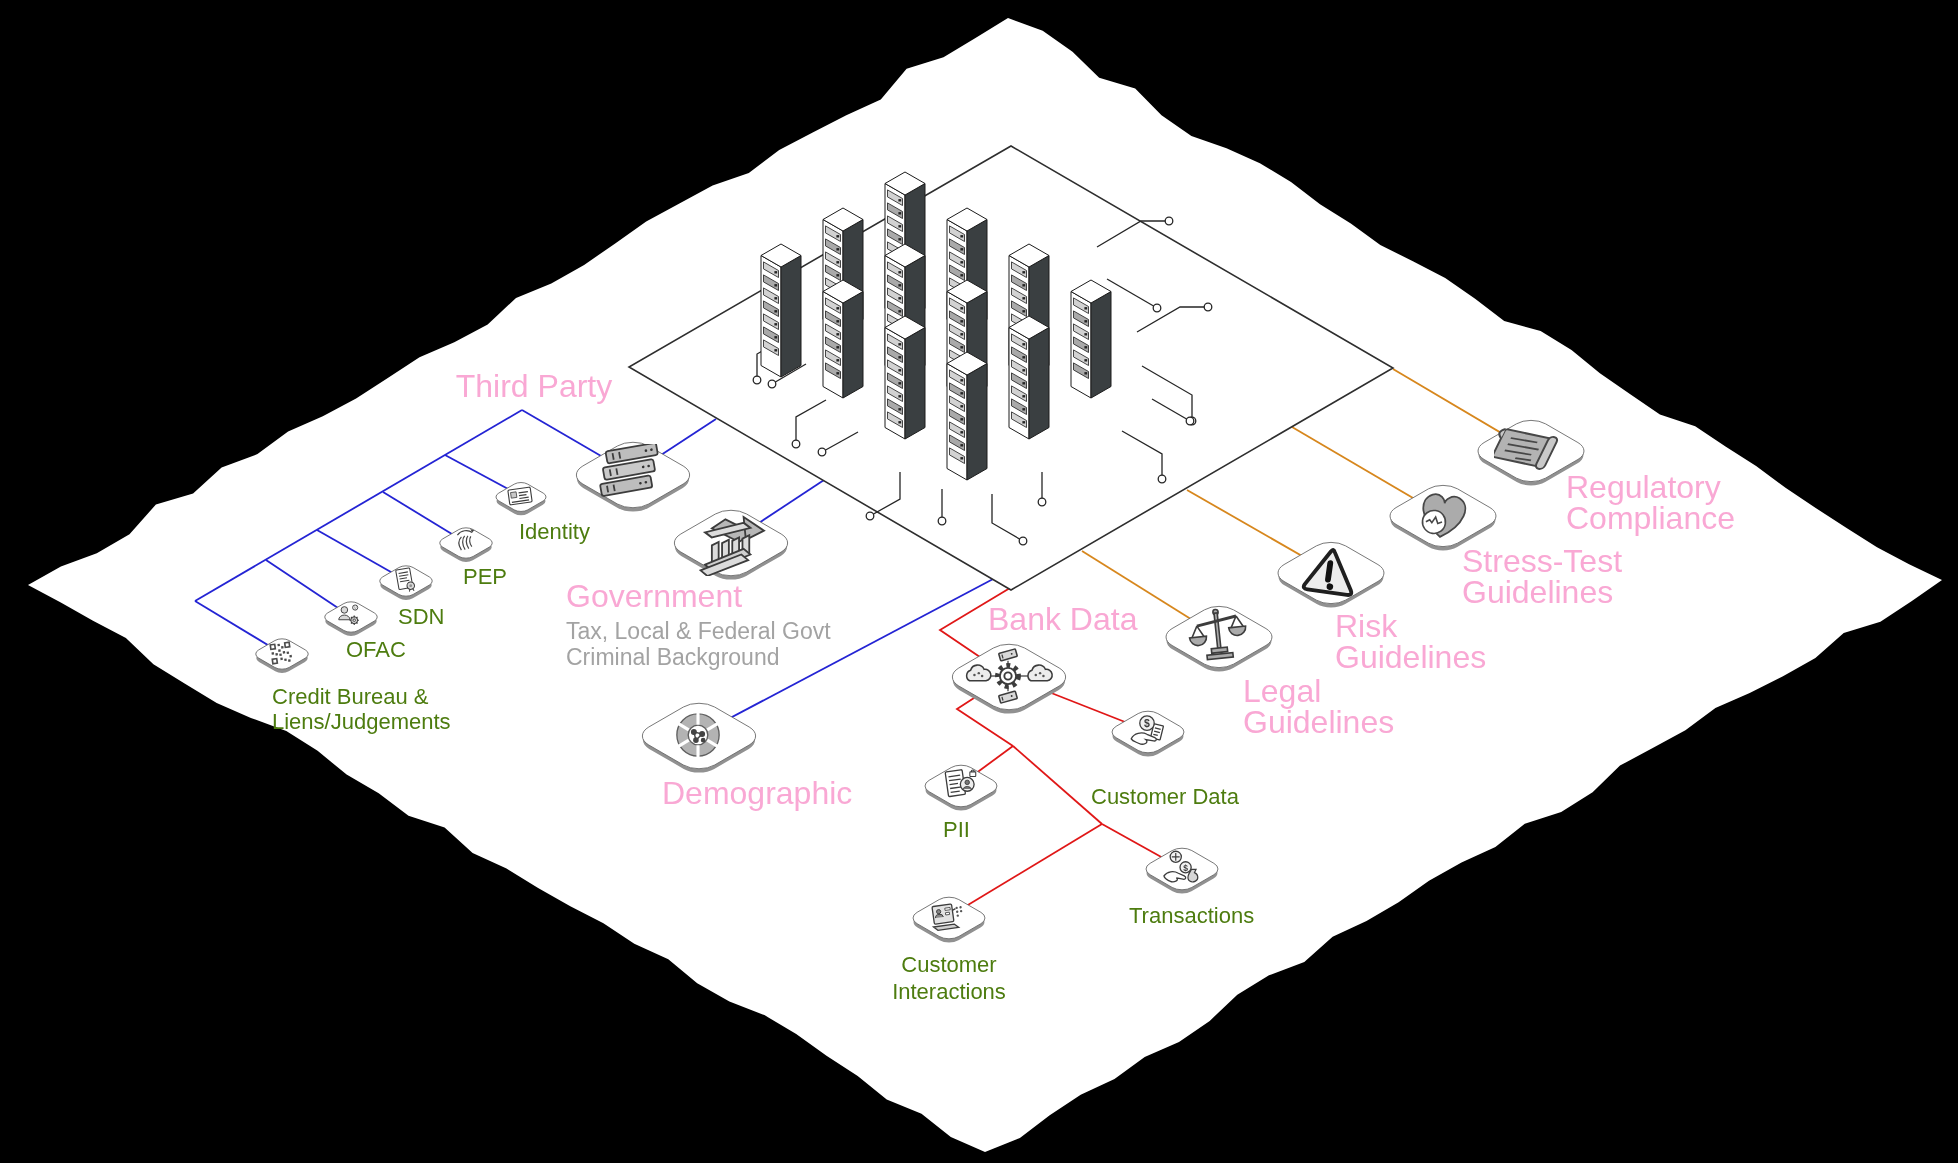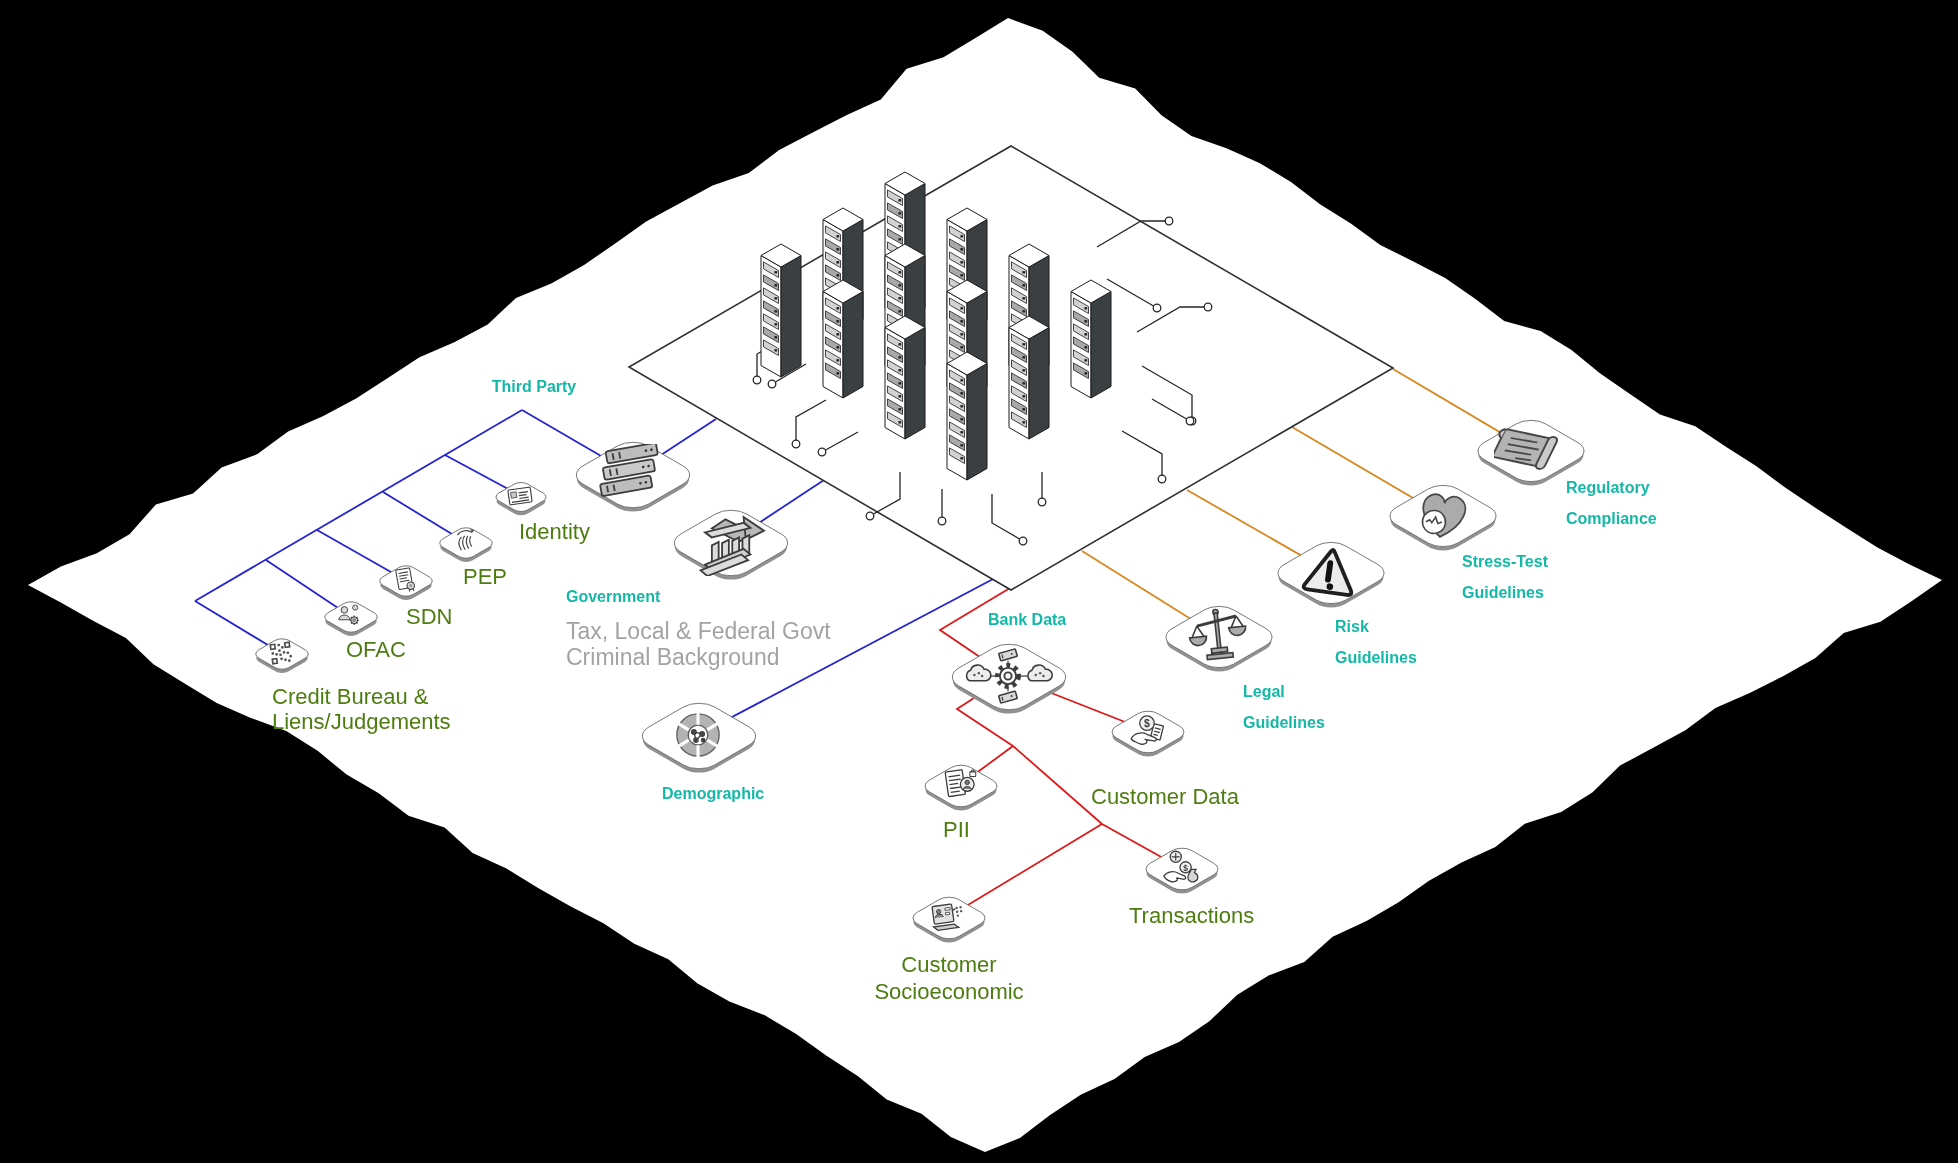--- a/index.html
+++ b/index.html
@@ -7,21 +7,21 @@
          font-family:"Liberation Sans",sans-serif;color:#1c1c1c;}
   #scene{position:absolute;left:0;top:0;}
   .node{position:absolute;}
   .tile{position:absolute;left:0;top:0;width:100%;height:100%;background:#fff;
         border:1.6px solid #6b6b6b;border-radius:24%;
         transform:scaleY(.578) rotate(45deg);
         box-shadow:5px 5px 0 -1px #919191;}
   .iconwrap{position:absolute;inset:0;display:flex;align-items:center;justify-content:center;}
   .icon{display:block;}
   .lbl{position:absolute;font-size:22px;line-height:25px;color:#4d7c0f;white-space:pre-line;}
-  .hdr{position:absolute;font-size:16px;line-height:31px;font-weight:700;color:#14b8a6;white-space:pre-line;}
+  .hdr{position:absolute;font-size:32px;line-height:31px;font-weight:400;color:#f9a8d4;white-space:pre-line;}
   .sub{position:absolute;font-size:23px;line-height:26px;color:#a3a3a3;white-space:pre-line;}
   .center{text-align:center;}
 </style>
 </head>
 <body>
 
 <div id="stage">
 
   <svg id="scene" width="1958" height="1163" viewBox="0 0 1958 1163">
     <path id="sheet" d="M1008.0,18.0 L1042.7,30.7 L1072.5,51.7 L1099.2,77.8 L1135.2,88.5 L1161.5,115.2 L1191.4,136.0 L1226.5,148.2 L1259.9,163.2 L1291.0,182.0 L1320.0,204.3 L1350.8,223.5 L1380.3,244.9 L1412.9,261.3 L1445.2,278.0 L1475.1,298.8 L1504.2,320.9 L1540.6,331.0 L1571.5,350.0 L1599.9,373.3 L1629.9,393.9 L1659.9,414.5 L1695.2,426.3 L1725.5,446.5 L1756.1,466.1 L1785.5,487.7 L1815.7,508.0 L1846.2,527.7 L1877.0,547.2 L1909.1,564.2 L1942.0,580.0 L1911.5,601.3 L1880.4,621.8 L1843.7,632.9 L1815.4,657.9 L1783.0,676.2 L1749.7,692.9 L1715.4,708.0 L1685.4,730.2 L1652.7,747.9 L1620.0,765.6 L1592.6,792.3 L1561.2,812.1 L1524.8,823.7 L1495.4,846.9 L1461.5,862.6 L1429.0,880.7 L1398.6,902.3 L1366.5,921.0 L1332.6,936.7 L1304.3,961.9 L1269.0,975.3 L1237.3,994.7 L1209.7,1020.9 L1179.0,1041.9 L1144.7,1057.0 L1114.5,1078.9 L1080.7,1094.8 L1049.7,1115.3 L1019.9,1138.0 L985.0,1152.0 L950.8,1136.9 L921.5,1113.7 L886.7,1099.6 L857.7,1075.9 L826.5,1055.7 L796.2,1034.1 L764.4,1015.1 L729.4,1001.5 L697.2,983.2 L668.3,959.2 L634.3,943.7 L603.4,923.2 L570.3,906.2 L538.1,887.9 L506.5,868.6 L472.6,852.9 L444.6,827.5 L408.5,815.7 L378.7,793.3 L346.6,774.6 L317.6,750.8 L286.3,731.0 L250.9,717.9 L216.7,702.9 L185.0,683.8 L153.4,664.3 L125.9,637.9 L93.0,620.8 L60.8,602.4 L28.0,585.0 L60.9,566.4 L96.8,553.2 L129.5,534.3 L155.9,504.5 L193.1,493.6 L221.6,467.5 L257.5,454.1 L288.1,431.6 L322.8,416.3 L356.1,398.5 L387.8,378.0 L419.5,357.3 L454.3,342.2 L487.7,324.5 L516.0,298.0 L551.3,283.6 L584.1,265.0 L615.2,243.4 L646.2,221.6 L679.4,203.6 L712.6,185.6 L748.8,173.0 L779.2,150.1 L812.7,132.6 L846.3,115.3 L880.8,99.6 L906.6,68.8 L943.5,57.3 L975.9,37.8 Z" fill="#ffffff"></path>
@@ -678,37 +678,37 @@
           </g>
         </g>
       </svg>
     </div>
   </div>
 
   <div class="hdr center" style="left:434px;top:371px;width:200px;">Third Party</div>
 
   <div class="lbl" style="left:519px;top:519px;">Identity</div>
   <div class="lbl" style="left:463px;top:564px;">PEP</div>
-  <div class="lbl" style="left:398px;top:604px;margin-left:8px;">SDN</div>
+  <div class="lbl" style="left:398px;top:604px;">SDN</div>
   <div class="lbl" style="left:346px;top:637px;">OFAC</div>
   <div class="lbl" style="left:272px;top:684px;">Credit Bureau &amp;
 Liens/Judgements</div>
 
   <div class="hdr" style="left:566px;top:581px;">Government</div>
   <div class="sub" style="left:566px;top:618px;">Tax, Local &amp; Federal Govt
 Criminal Background</div>
 
   <div class="hdr" style="left:662px;top:778px;">Demographic</div>
 
   <div class="hdr" style="left:988px;top:604px;">Bank Data</div>
   <div class="lbl" style="left:1091px;top:784px;">Customer Data</div>
   <div class="lbl" style="left:943px;top:817px;">PII</div>
   <div class="lbl" style="left:1129px;top:903px;">Transactions</div>
   <div class="lbl center" style="left:859px;top:951px;width:180px;line-height:27px;">Customer
-Socioeconomic</div>
+Interactions</div>
 
   <div class="hdr" style="left:1243px;top:676px;">Legal
 Guidelines</div>
   <div class="hdr" style="left:1335px;top:611px;">Risk
 Guidelines</div>
   <div class="hdr" style="left:1462px;top:546px;">Stress-Test
 Guidelines</div>
   <div class="hdr" style="left:1566px;top:472px;">Regulatory
 Compliance</div>
 

